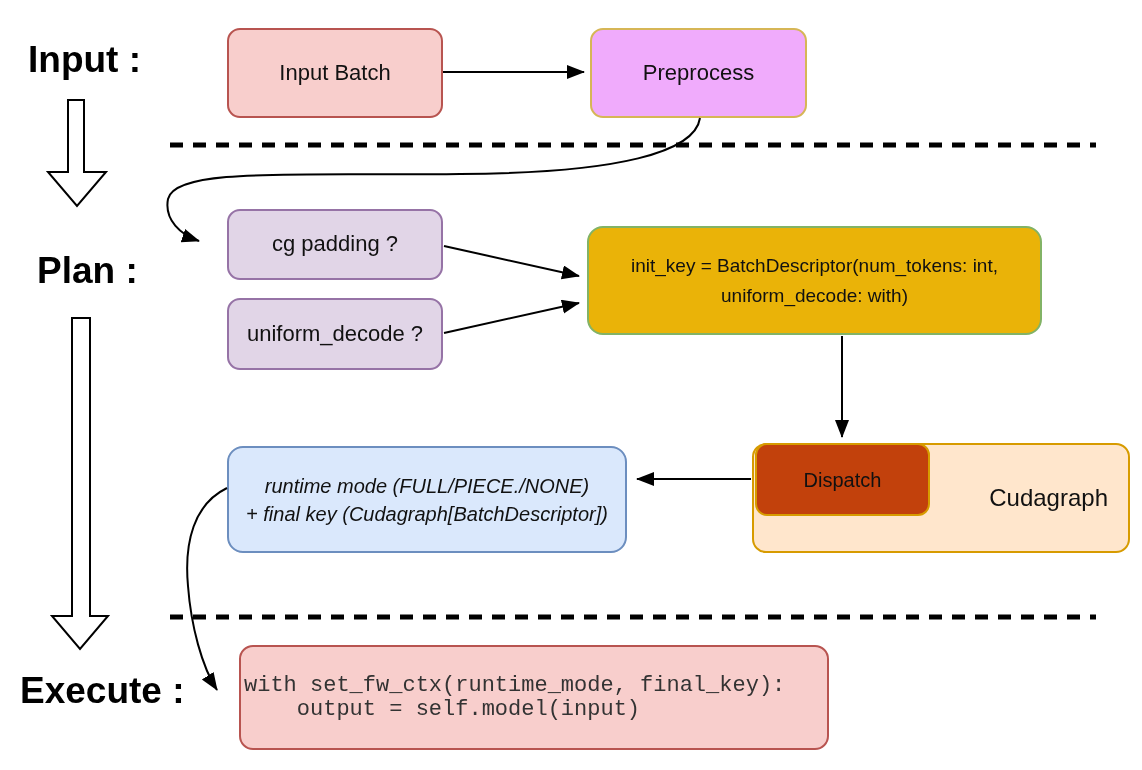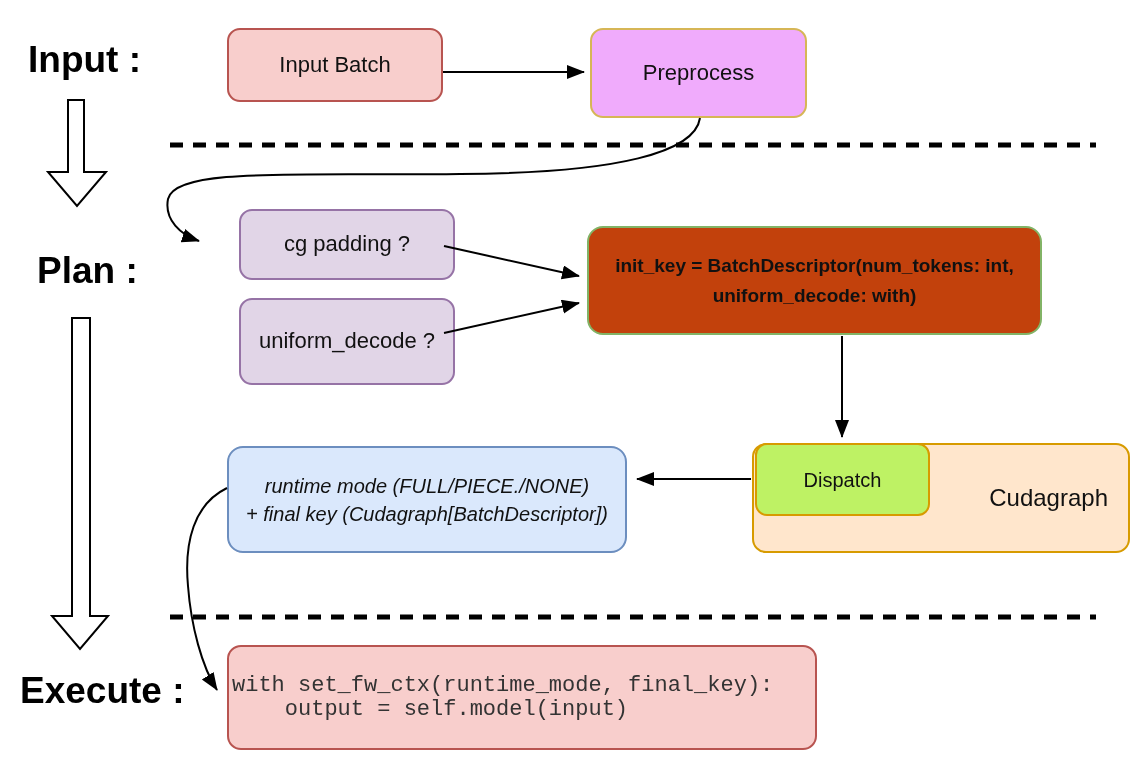--- a/index.html
+++ b/index.html
@@ -27,54 +27,55 @@
     flex-direction:column;
     align-items:center;
     justify-content:center;
     text-align:center;
     color:#111;
     line-height:1.3;
     white-space:nowrap;
   }
   .pink   {background:#f8cecc;border-color:#b85450;}
   .yellow {background:#f0abfc;border-color:#d6b656;}
-  .purple {background:#e1d5e7;border-color:#9673a6;margin-left:12px;}
-  .green  {background:#c2410c;border-color:#82b366;border-radius:16px;line-height:1.55;font-weight:bold;}
+  .purple {background:#e1d5e7;border-color:#9673a6;}
+  .green  {background:#eab308;border-color:#82b366;border-radius:16px;line-height:1.55;}
   .blue   {background:#dae8fc;border-color:#6c8ebf;border-radius:16px;line-height:1.4;font-style:italic;}
   .orange-outer{background:#ffe6cc;border-color:#d79b00;border-radius:14px;
     flex-direction:row;justify-content:flex-end;line-height:1.35;}
-  .orange-inner{background:#bef264;border-color:#d79b00;border-radius:12px;}
+  .orange-inner{background:#c2410c;border-color:#d79b00;border-radius:12px;}
   .code{
     background:#f8cecc;border-color:#b85450;border-radius:14px;
     font-family:"Liberation Mono","DejaVu Sans Mono",monospace;
     align-items:flex-start;text-align:left;
     color:#333333;line-height:1.05;
     padding-left:3px;
+    margin-left:12px;
   }
   .code div{white-space:pre;}
   .cud-label{margin-right:20px;text-align:center;}
   svg.overlay{
     position:absolute;left:0;top:0;
     pointer-events:none;
   }
 </style>
 </head>
 <body>
 
 <div class="canvas">
 
   <div class="stage" style="left:28px;top:41px">Input :</div>
   <div class="stage" style="left:37px;top:252px">Plan :</div>
   <div class="stage" style="left:20px;top:672px">Execute :</div>
 
-  <div class="node pink" style="left:227px;top:28px;width:216px;height:74px;font-size:22px">Input Batch</div>
+  <div class="node pink" style="left:227px;top:28px;width:216px;height:90px;font-size:22px">Input Batch</div>
   <div class="node yellow" style="left:590px;top:28px;width:217px;height:90px;font-size:22px">Preprocess</div>
 
   <div class="node purple" style="left:227px;top:209px;width:216px;height:71px;font-size:22px">cg padding ?</div>
-  <div class="node purple" style="left:227px;top:298px;width:216px;height:87px;font-size:22px">uniform_decode ?</div>
+  <div class="node purple" style="left:227px;top:298px;width:216px;height:72px;font-size:22px">uniform_decode ?</div>
 
   <div class="node green" style="left:587px;top:226px;width:455px;height:109px;font-size:19px">
     <div>init_key = BatchDescriptor(num_tokens: int,</div>
     <div>uniform_decode: with)</div>
   </div>
 
   <div class="node orange-outer" style="left:752px;top:443px;width:378px;height:110px;font-size:24px">
     <div class="cud-label">
       <div>Cudagraph</div>
     </div>

